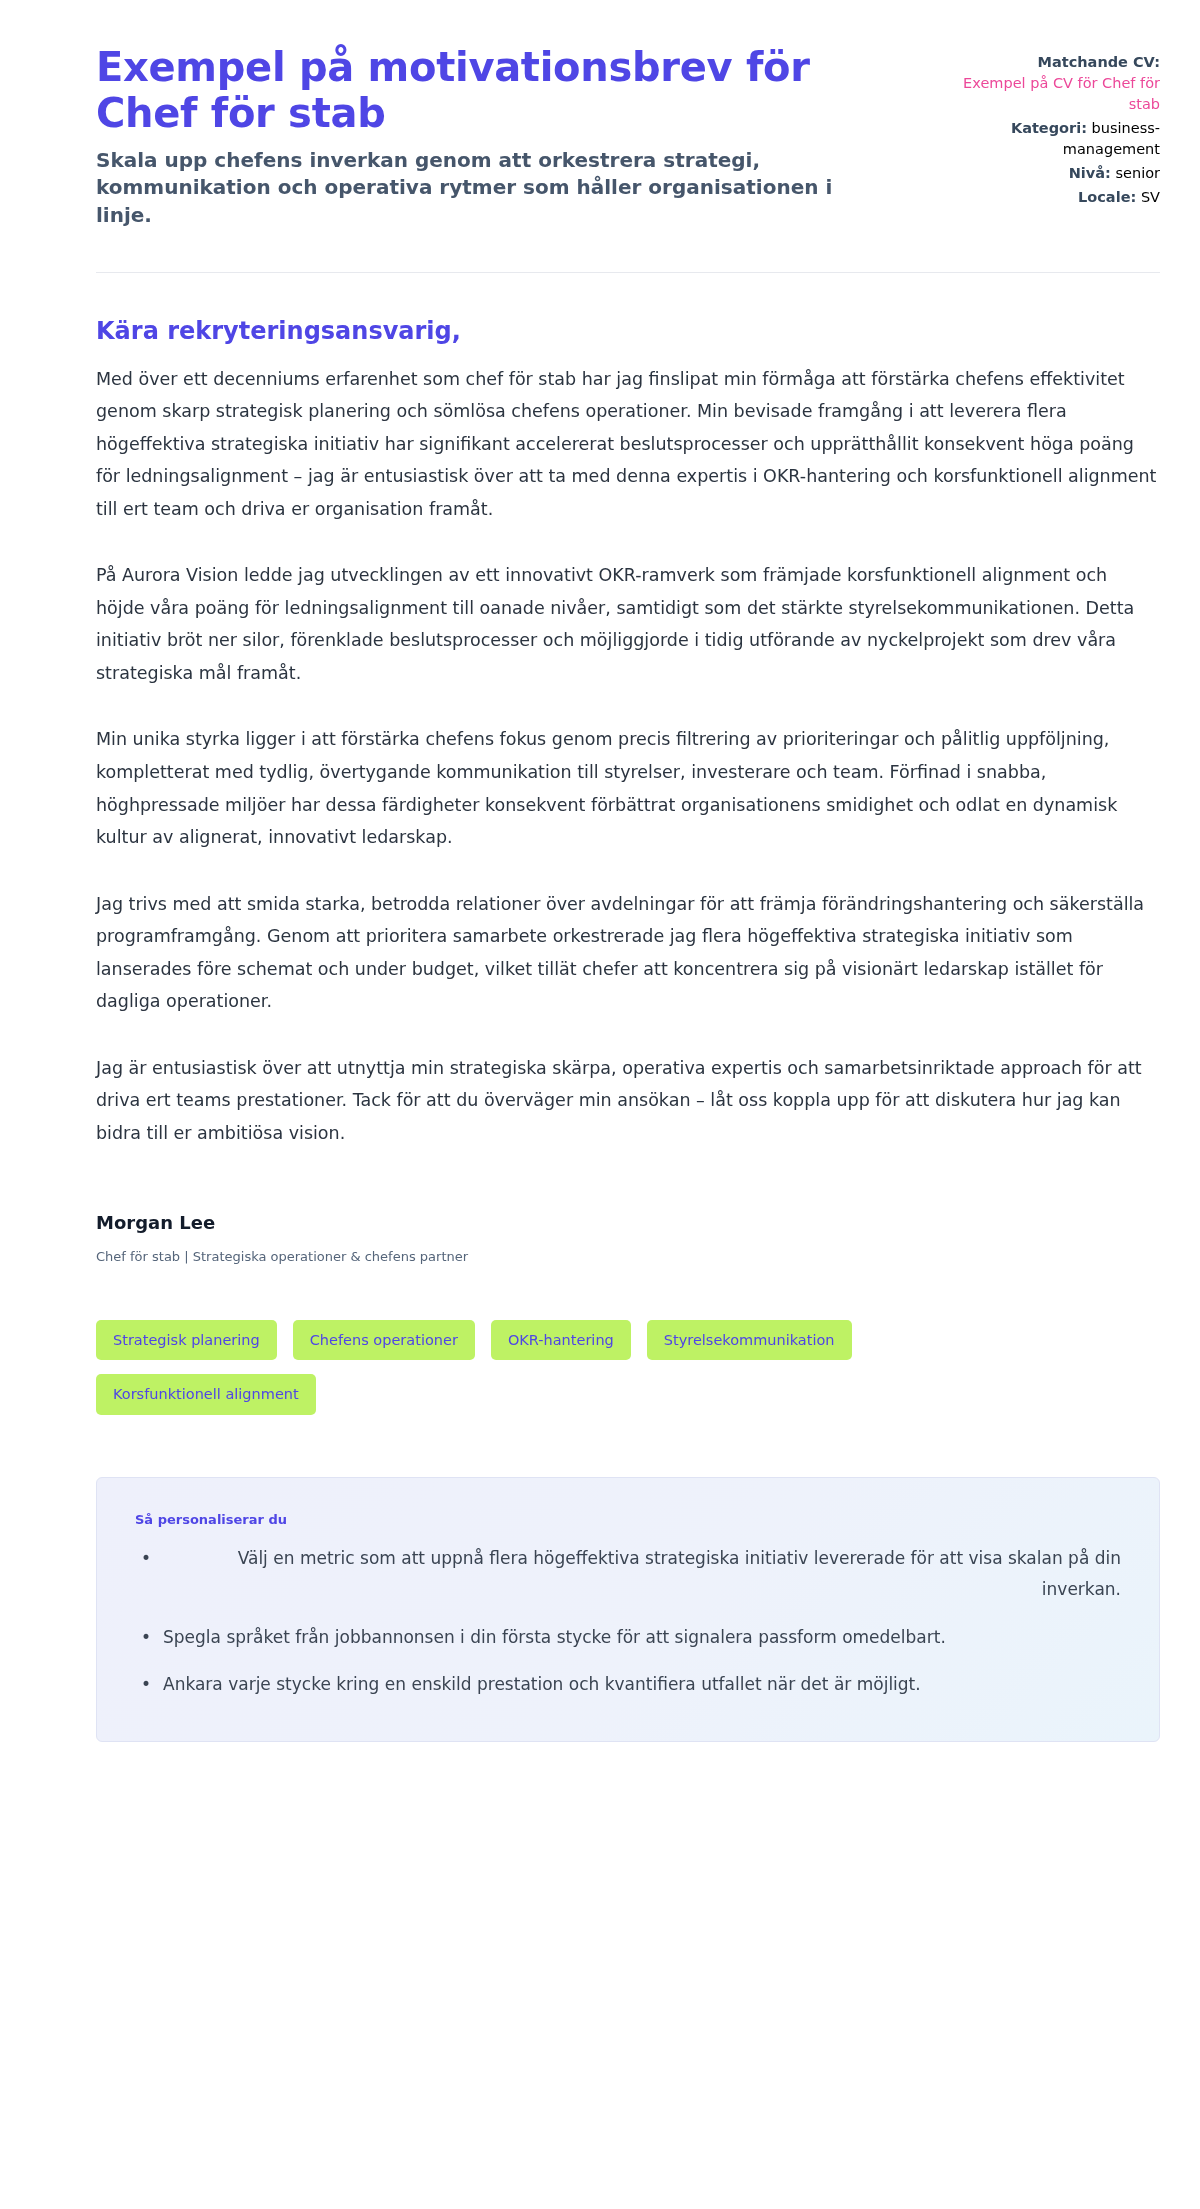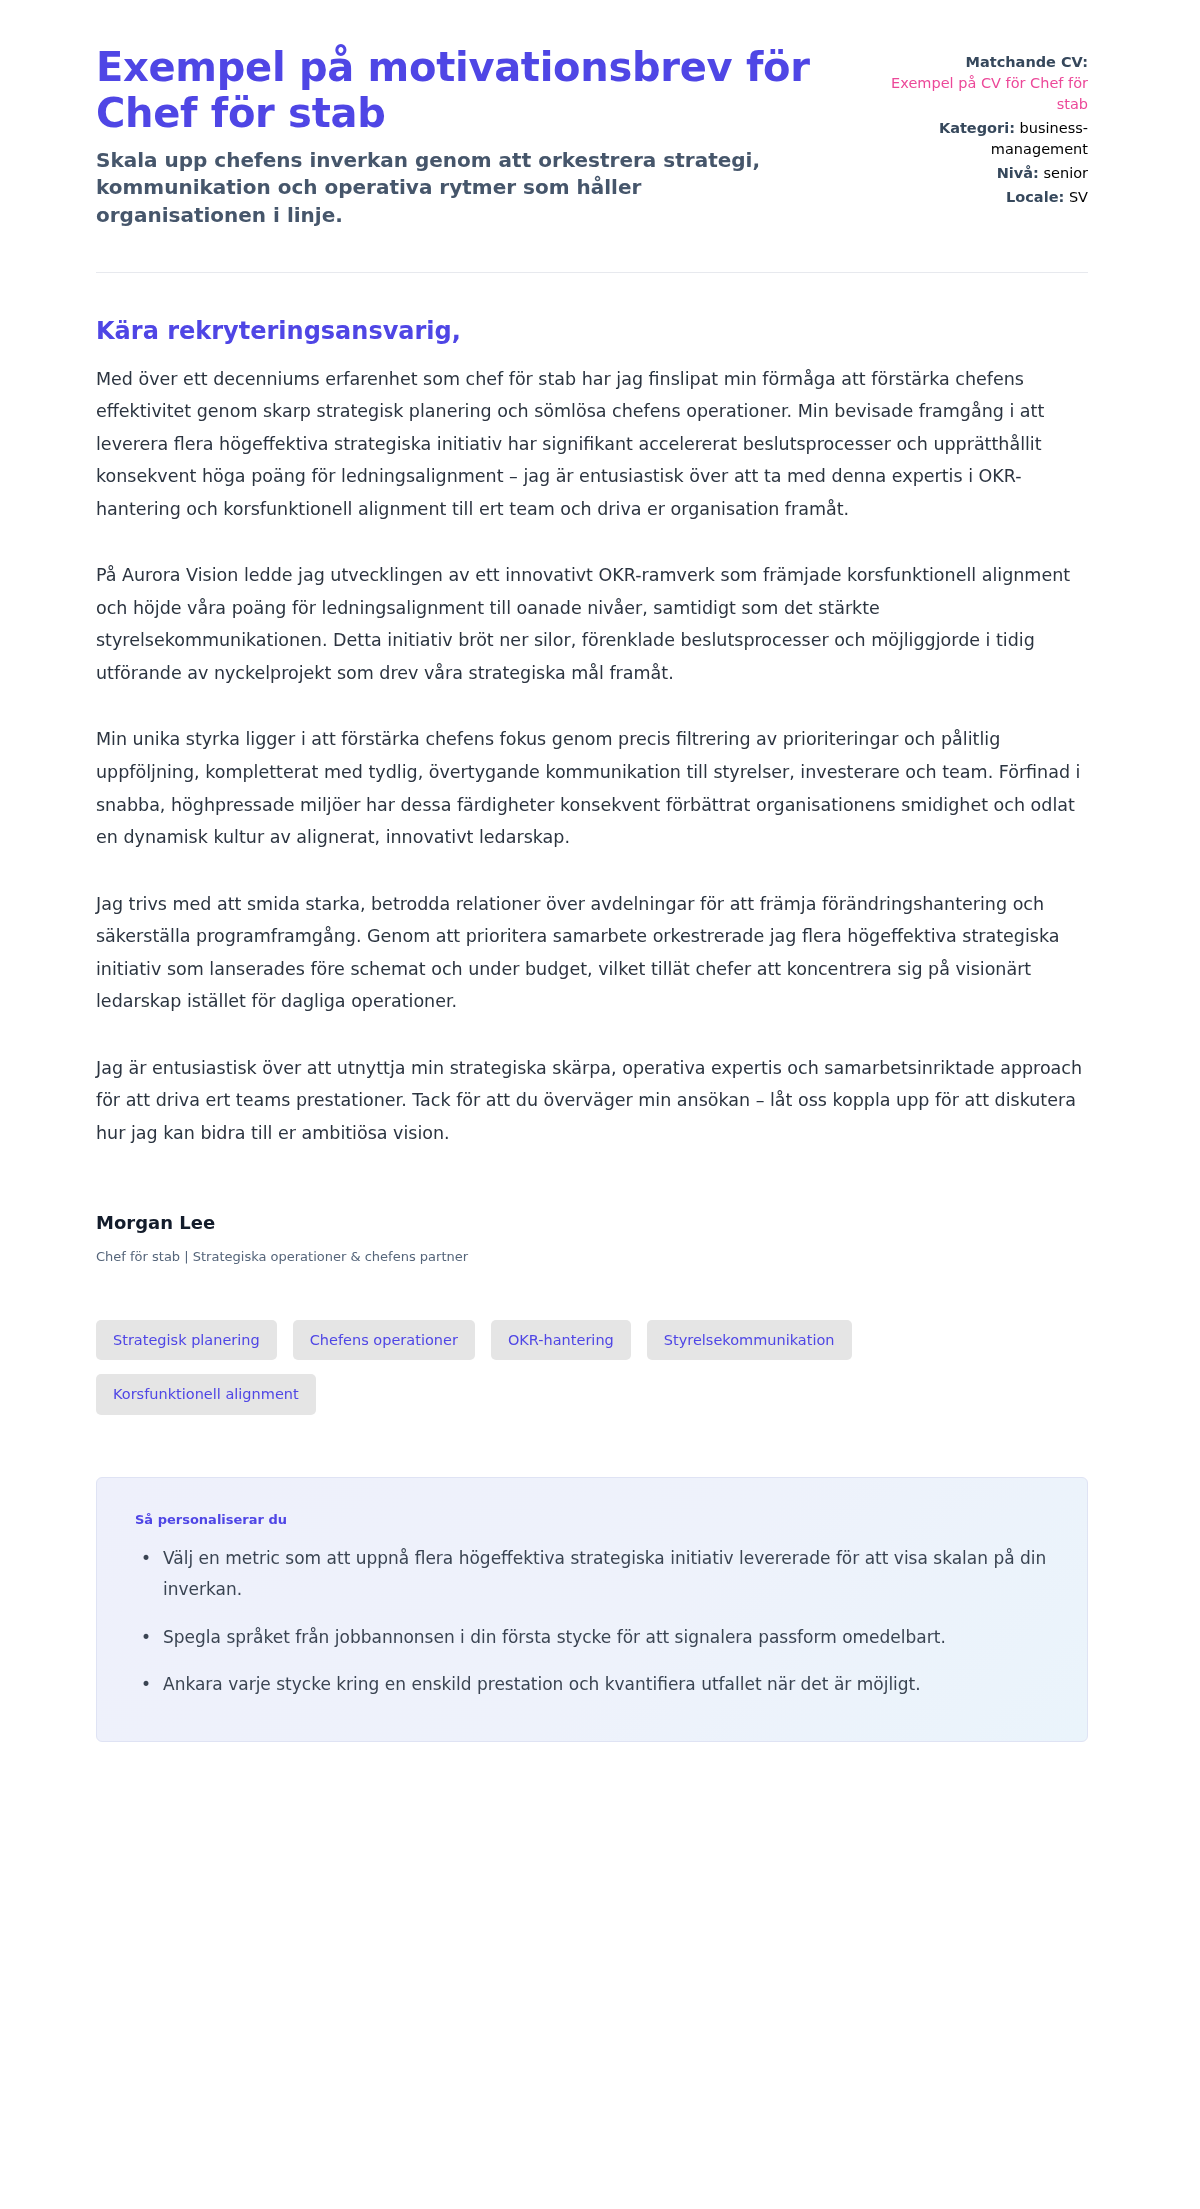--- a/index.html
+++ b/index.html
@@ -10,21 +10,21 @@
   body {
     width: 1200px;
     min-height: 2209px;
     font-family: "DejaVu Sans", "Liberation Sans", sans-serif;
     color: #1f2937;
     -webkit-font-smoothing: antialiased;
   }
   .page {
     width: 1200px;
     box-sizing: border-box;
-    padding: 44px 112px 60px 96px;
+    padding: 44px 40px 60px 96px;
   }
 
   
   .doc-header {
     display: flex;
     align-items: flex-start;
     justify-content: space-between;
     gap: 40px;
   }
   .header-left { flex: 1 1 auto; max-width: 760px; }
@@ -102,21 +102,21 @@
 
   
   .tag-list {
     margin-top: 56px;
     display: flex;
     flex-wrap: wrap;
     gap: 14px 16px;
     max-width: 880px;
   }
   .tag {
-    background: #e5e5e5;
+    background: #bef264;
     color: #4f46e5;
     font-size: 14.5px;
     line-height: 1;
     padding: 13px 17px;
     border-radius: 5px;
     white-space: nowrap;
   }
 
   
   .callout {
@@ -138,21 +138,21 @@
     list-style: none;
   }
   .callout-list li {
     position: relative;
     font-size: 17px;
     line-height: 1.86;
     color: #3a4452;
     margin-top: 16px;
     padding-left: 4px;
   }
-  .callout-list li:first-child { margin-top: 16px; }
+  .callout-list li:first-child { margin-top: 16px; text-align: right; }
   .callout-list li::before {
     content: "\2022";
     position: absolute;
     left: -18px;
     top: 0;
     color: #3a4452;
     font-size: 17px;
     line-height: 1.86;
   }
 </style>

